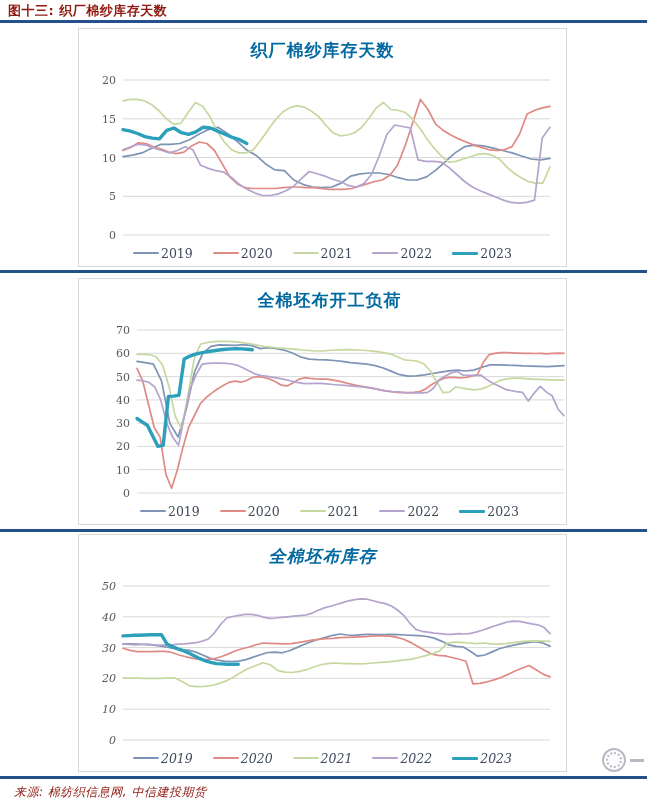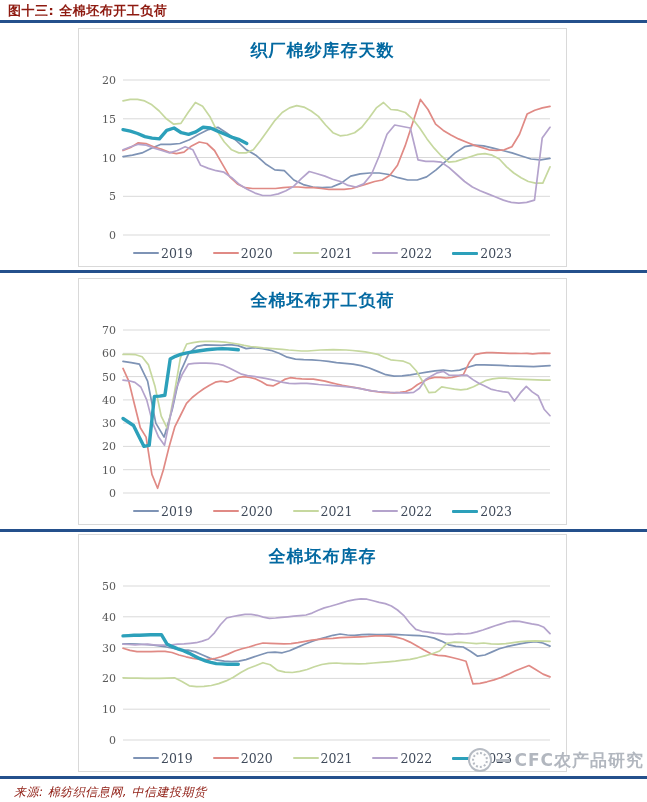--- a/index.html
+++ b/index.html
@@ -27,21 +27,21 @@
   .wm-logo-inner{width:12px;height:12px;border:2px dotted #b6bbc3;border-radius:50%;}
   .wm-dash{width:14px;height:3px;background:#b6bbc3;}
   .wm-text{font-size:17px;font-weight:bold;letter-spacing:1px;color:#b2b7bf;
         text-shadow:0 1px 0 #ffffff;white-space:nowrap;}
 </style>
 </head>
 <body>
 
 <div id="page">
 
-  <div class="header-title">图十三: 全棉坯布开工负荷</div>
+  <div class="header-title">图十三: 织厂棉纱库存天数</div>
   <div class="rule" style="top:20px;"></div>
 
   <div class="panel" style="top:28px;height:239px;">
     <div class="chart-title">织厂棉纱库存天数</div>
     <svg class="plot" width="487" height="173">
         <line x1="44" y1="161.0" x2="471" y2="161.0" stroke="#d9d9d9" stroke-width="1"></line>
         <text class="tick" x="37" y="165" text-anchor="end">0</text>
         <line x1="44" y1="122.3" x2="471" y2="122.3" stroke="#d9d9d9" stroke-width="1"></line>
         <text class="tick" x="37" y="126.3" text-anchor="end">5</text>
         <line x1="44" y1="83.5" x2="471" y2="83.5" stroke="#d9d9d9" stroke-width="1"></line>
@@ -74,21 +74,21 @@
           <span class="lbl">2022</span>
         </span>
         <span class="legend-item">
           <span class="swatch" style="background: rgb(44, 160, 186); height: 3px;"></span>
           <span class="lbl">2023</span>
         </span>
       </div>
   </div>
   <div class="rule" style="top:270px;"></div>
 
-  <div class="panel" style="top:278px;height:247px;">
+  <div class="panel" style="top:278px;height:247px;padding-left:14px;">
     <div class="chart-title">全棉坯布开工负荷</div>
     <svg class="plot" width="487" height="181">
         <line x1="44" y1="169.0" x2="471" y2="169.0" stroke="#d9d9d9" stroke-width="1"></line>
         <text class="tick" x="37" y="173" text-anchor="end">0</text>
         <line x1="44" y1="145.7" x2="471" y2="145.7" stroke="#d9d9d9" stroke-width="1"></line>
         <text class="tick" x="37" y="149.7" text-anchor="end">10</text>
         <line x1="44" y1="122.4" x2="471" y2="122.4" stroke="#d9d9d9" stroke-width="1"></line>
         <text class="tick" x="37" y="126.4" text-anchor="end">20</text>
         <line x1="44" y1="99.1" x2="471" y2="99.1" stroke="#d9d9d9" stroke-width="1"></line>
         <text class="tick" x="37" y="103.1" text-anchor="end">30</text>
@@ -124,21 +124,21 @@
           <span class="lbl">2022</span>
         </span>
         <span class="legend-item">
           <span class="swatch" style="background: rgb(44, 160, 186); height: 3px;"></span>
           <span class="lbl">2023</span>
         </span>
       </div>
   </div>
   <div class="rule" style="top:529px;"></div>
 
-  <div class="panel" style="top:534px;height:238px;">
+  <div class="panel" style="top:534px;height:238px;font-style:italic;">
     <div class="chart-title">全棉坯布库存</div>
     <svg class="plot" width="487" height="172">
         <line x1="44" y1="160.0" x2="471" y2="160.0" stroke="#d9d9d9" stroke-width="1"></line>
         <text class="tick" x="37" y="164" text-anchor="end">0</text>
         <line x1="44" y1="129.2" x2="471" y2="129.2" stroke="#d9d9d9" stroke-width="1"></line>
         <text class="tick" x="37" y="133.2" text-anchor="end">10</text>
         <line x1="44" y1="98.4" x2="471" y2="98.4" stroke="#d9d9d9" stroke-width="1"></line>
         <text class="tick" x="37" y="102.4" text-anchor="end">20</text>
         <line x1="44" y1="67.6" x2="471" y2="67.6" stroke="#d9d9d9" stroke-width="1"></line>
         <text class="tick" x="37" y="71.6" text-anchor="end">30</text>
@@ -175,18 +175,17 @@
         </span>
       </div>
   </div>
   <div class="rule" style="top:776px;"></div>
 
   <div class="watermark">
     <span class="wm-logo">
         <span class="wm-logo-inner"></span>
       </span>
     <span class="wm-dash"></span>
-    <span class="wm-text">CFC农产品研究</span>
   </div>
 
   <div class="source-line">来源: 棉纺织信息网, 中信建投期货</div>
 
 </div>
 
 </body></html>

